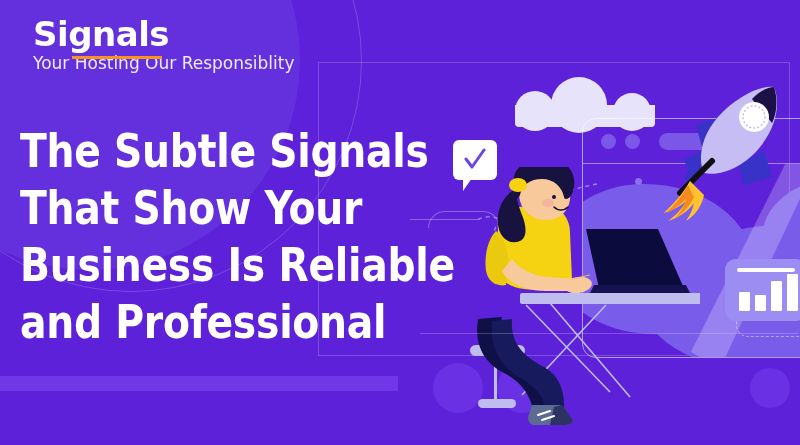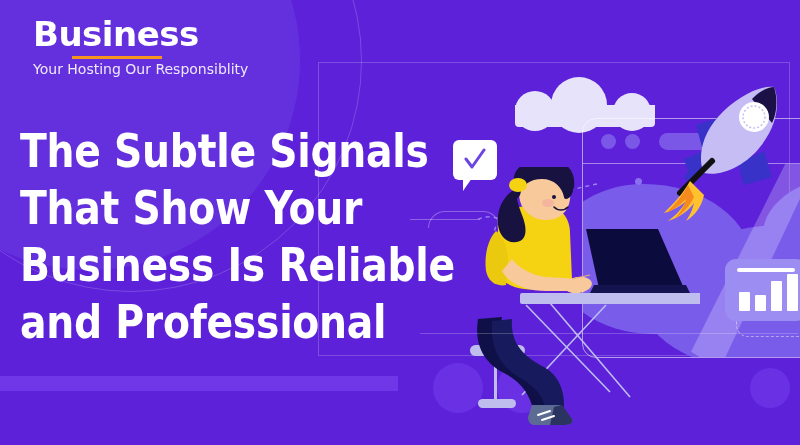--- a/index.html
+++ b/index.html
@@ -38,22 +38,22 @@
 
   
   .logo{position:absolute;left:33px;top:14px;width:200px;}
   .logo-word{
     font-family:"DejaVu Sans",sans-serif;
     font-size:34px;font-weight:700;color:#FFFFFF;letter-spacing:-0.5px;
     line-height:40px;white-space:nowrap;
   }
   .logo-tag{
     font-family:"DejaVu Sans",sans-serif;
-    font-size:14px;font-weight:400;color:#EFE9FD;
-    line-height:16px;white-space:nowrap;margin-top:7px;
+    font-size:17px;font-weight:400;color:#EFE9FD;
+    line-height:16px;white-space:nowrap;margin-top:1px;
   }
   .logo-underline{
     position:absolute;left:72px;top:56px;width:90px;height:3px;background:#F7941D;
   }
 
   
   .headline{
     position:absolute;left:20px;top:122px;width:400px;
     font-family:"DejaVu Sans Condensed","Liberation Sans Narrow","Liberation Sans",sans-serif;
     font-size:47px;font-weight:700;color:#FFFFFF;
@@ -165,21 +165,21 @@
 
   <div class="bg-circle-big"></div>
   <div class="bg-arc"></div>
   <div class="bg-rect-outline"></div>
   <div class="bottom-bar"></div>
   <div class="dot dot-a"></div>
   <div class="dot dot-b"></div>
   <div class="dot dot-c"></div>
 
   <div class="logo">
-    <div class="logo-word">Business</div>
+    <div class="logo-word">Signals</div>
     <div class="logo-tag">Your Hosting Our Responsiblity</div>
   </div>
   <div class="logo-underline"></div>
 
   <div class="headline">
     <span class="ln">The Subtle Signals</span>
     <span class="ln">That Show Your</span>
     <span class="ln">Business Is Reliable</span>
     <span class="ln">and Professional</span>
   </div>

